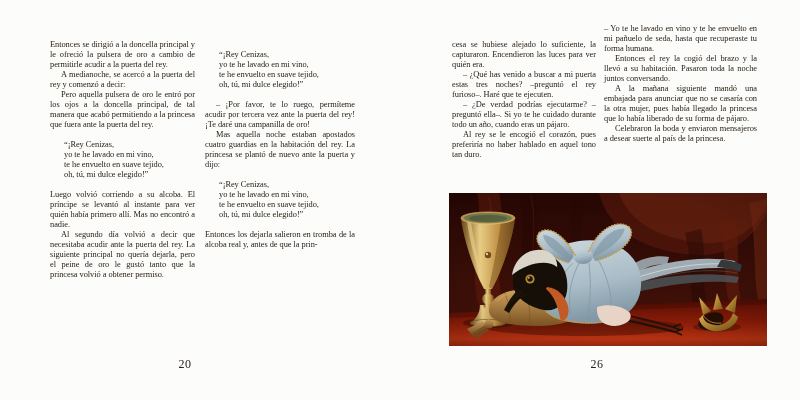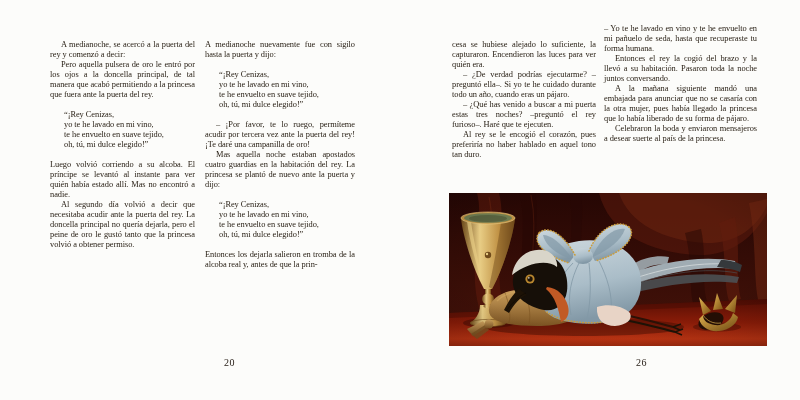--- a/index.html
+++ b/index.html
@@ -11,46 +11,46 @@
   .col{
     position:absolute;text-align:justify;color:#241b10;
     font-size:8.4px;line-height:10px;letter-spacing:-0.05px;
     hyphens:auto;-webkit-hyphens:auto;
   }
   .pp{margin:0;text-indent:0;}
   .pp.ind{text-indent:11px;}
   .verse{margin:10px 0 10px 14px;}
   .vl{line-height:10px;font-family:Liberation Serif, serif;}
   .pagenum{
-    position:absolute;top:357px;width:100px;text-align:right;
-    font-size:10px;color:#2a211a;letter-spacing:0.5px;
+    position:absolute;top:357px;width:100px;text-align:center;
+    font-size:12px;color:#2a211a;letter-spacing:0.5px;
   }
   .illustration{position:absolute;left:449px;top:193px;width:318px;height:153px;}
   .illustration svg{display:block;}
 </style>
 </head>
 <body>
 
 <div>
 
   <div class="col" style="left:50px;top:40px;width:145px">
+    <p class="pp">Entonces se dirigió a la doncella principal y le ofreció la pulsera de oro a cambio de permitirle acudir a la puerta del rey.</p>
     <p class="pp ind">A medianoche, se acercó a la puerta del rey y comenzó a decir:</p>
     <p class="pp ind">Pero aquella pulsera de oro le entró por los ojos a la doncella principal, de tal manera que acabó permitiendo a la princesa que fuera ante la puerta del rey.</p>
     <div class="verse">
       <div class="vl">“¡Rey Cenizas,</div>
       <div class="vl">yo te he lavado en mi vino,</div>
       <div class="vl">te he envuelto en suave tejido,</div>
       <div class="vl">oh, tú, mi dulce elegido!”</div>
     </div>
-    <p class="pp">Luego volvió corriendo a su alcoba. El príncipe se levantó al instante para ver quién había estado allí. Mas no encontró a nadie.</p>
-    <p class="pp ind">Al segundo día volvió a decir que necesitaba acudir ante la puerta del rey. La doncella principal no quería dejarla, pero el peine de oro le gustó tanto que la princesa volvió a obtener permiso.</p>
+    <p class="pp">Luego volvió corriendo a su alcoba. El príncipe se levantó al instante para ver quién había primero allí. Mas no encontró a nadie.</p>
+    <p class="pp ind">Al segundo día volvió a decir que necesitaba acudir ante la puerta del rey. La siguiente principal no quería dejarla, pero el peine de oro le gustó tanto que la princesa volvió a obtener permiso.</p>
   </div>
 
   <div class="col" style="left:205px;top:40px;width:150px">
-    <p class="pp">A medianoche nuevamente fue con sigilo hasta la puerta y dijo:</p>
     <div class="verse">
       <div class="vl">“¡Rey Cenizas,</div>
       <div class="vl">yo te he lavado en mi vino,</div>
       <div class="vl">te he envuelto en suave tejido,</div>
       <div class="vl">oh, tú, mi dulce elegido!”</div>
     </div>
     <p class="pp ind">– ¡Por favor, te lo ruego, permíteme acudir por tercera vez ante la puerta del rey! ¡Te daré una campanilla de oro!</p>
     <p class="pp ind">Mas aquella noche estaban apostados cuatro guardias en la habitación del rey. La princesa se plantó de nuevo ante la puerta y dijo:</p>
     <div class="verse">
       <div class="vl">“¡Rey Cenizas,</div>
@@ -61,22 +61,22 @@
     <p class="pp">Entonces los dejarla salieron en tromba de la alcoba real y, antes de que la prin-</p>
   </div>
 
   <div class="pagenum" style="left:135px">20</div>
 </div>
 
 <div>
 
   <div class="col" style="left:452px;top:40px;width:144px">
     <p class="pp">cesa se hubiese alejado lo suficiente, la capturaron. Encendieron las luces para ver quién era.</p>
+    <p class="pp ind">– ¿Qué has venido a buscar a mi puerta estas tres noches? –preguntó el rey furioso–. Haré que te ejecuten.</p>
     <p class="pp ind">– ¿De verdad podrías ejecutarme? –preguntó ella–. Si yo te he cuidado durante todo un año, cuando eras un pájaro.</p>
-    <p class="pp ind">– ¿Qué has venido a buscar a mi puerta estas tres noches? –preguntó el rey furioso–. Haré que te ejecuten.</p>
     <p class="pp ind">Al rey se le encogió el corazón, pues preferiría no haber hablado en aquel tono tan duro.</p>
   </div>
 
   <div class="col" style="left:604px;top:24px;width:153px">
     <p class="pp">– Yo te he lavado en vino y te he envuelto en mi pañuelo de seda, hasta que recuperaste tu forma humana.</p>
     <p class="pp ind">Entonces el rey la cogió del brazo y la llevó a su habitación. Pasaron toda la noche juntos conversando.</p>
     <p class="pp ind">A la mañana siguiente mandó una embajada para anunciar que no se casaría con la otra mujer, pues había llegado la princesa que lo había liberado de su forma de pájaro.</p>
     <p class="pp ind">Celebraron la boda y enviaron mensajeros a desear suerte al país de la princesa.</p>
   </div>
 

